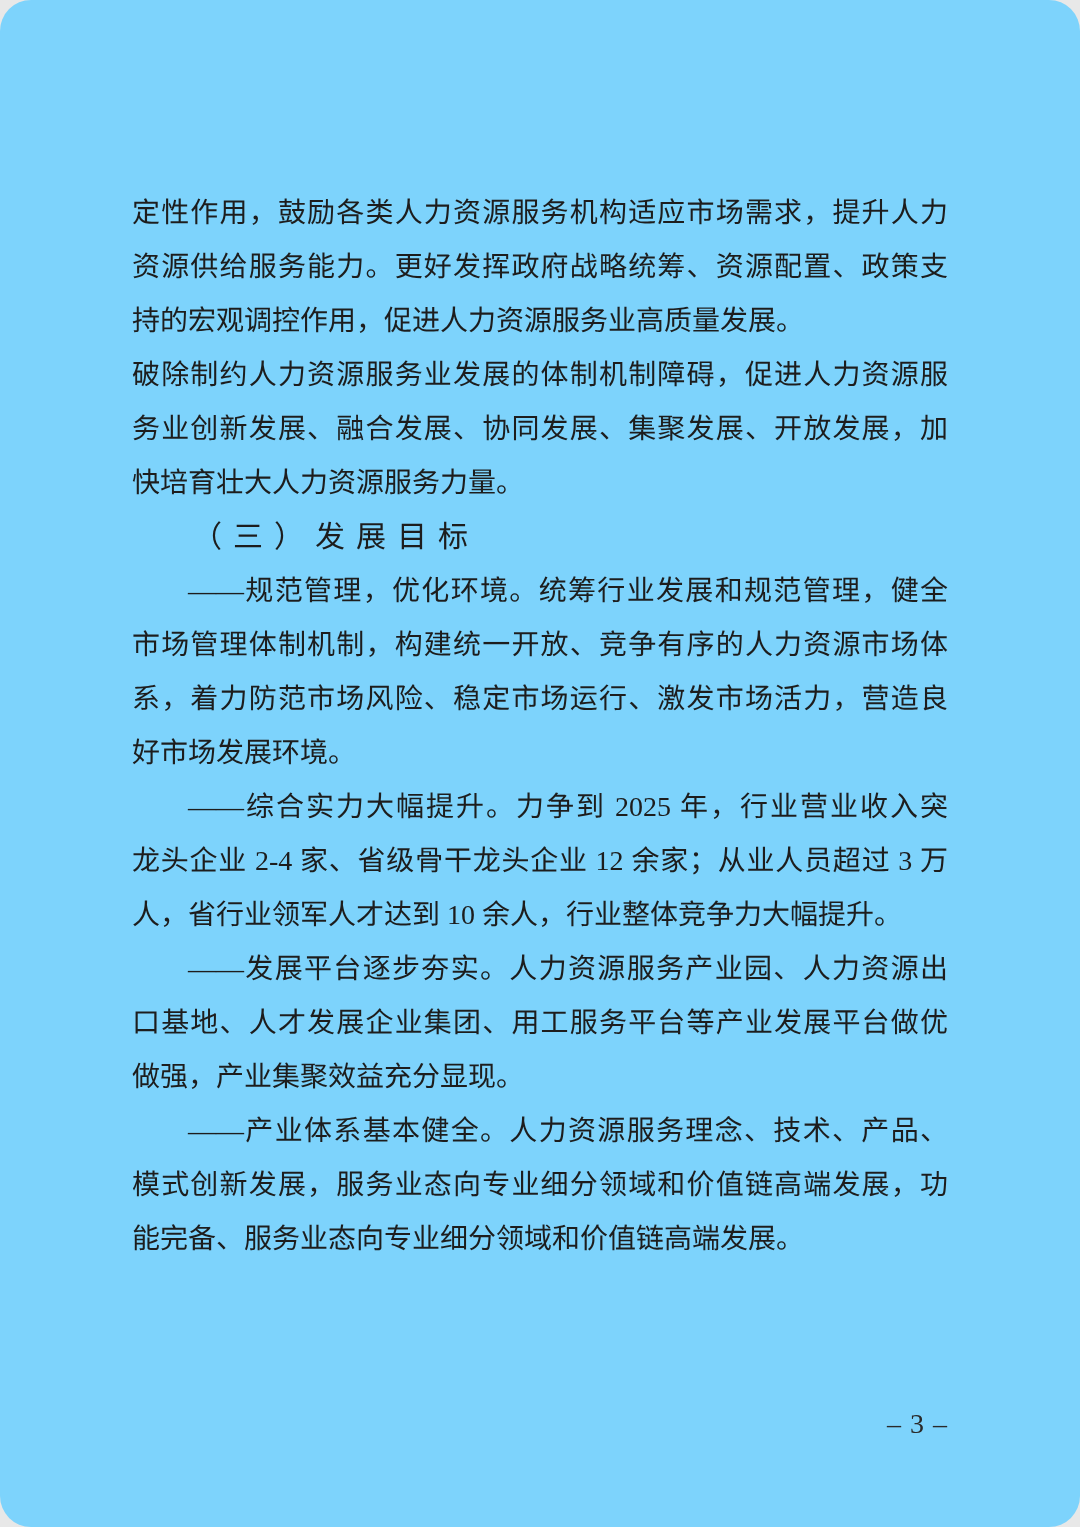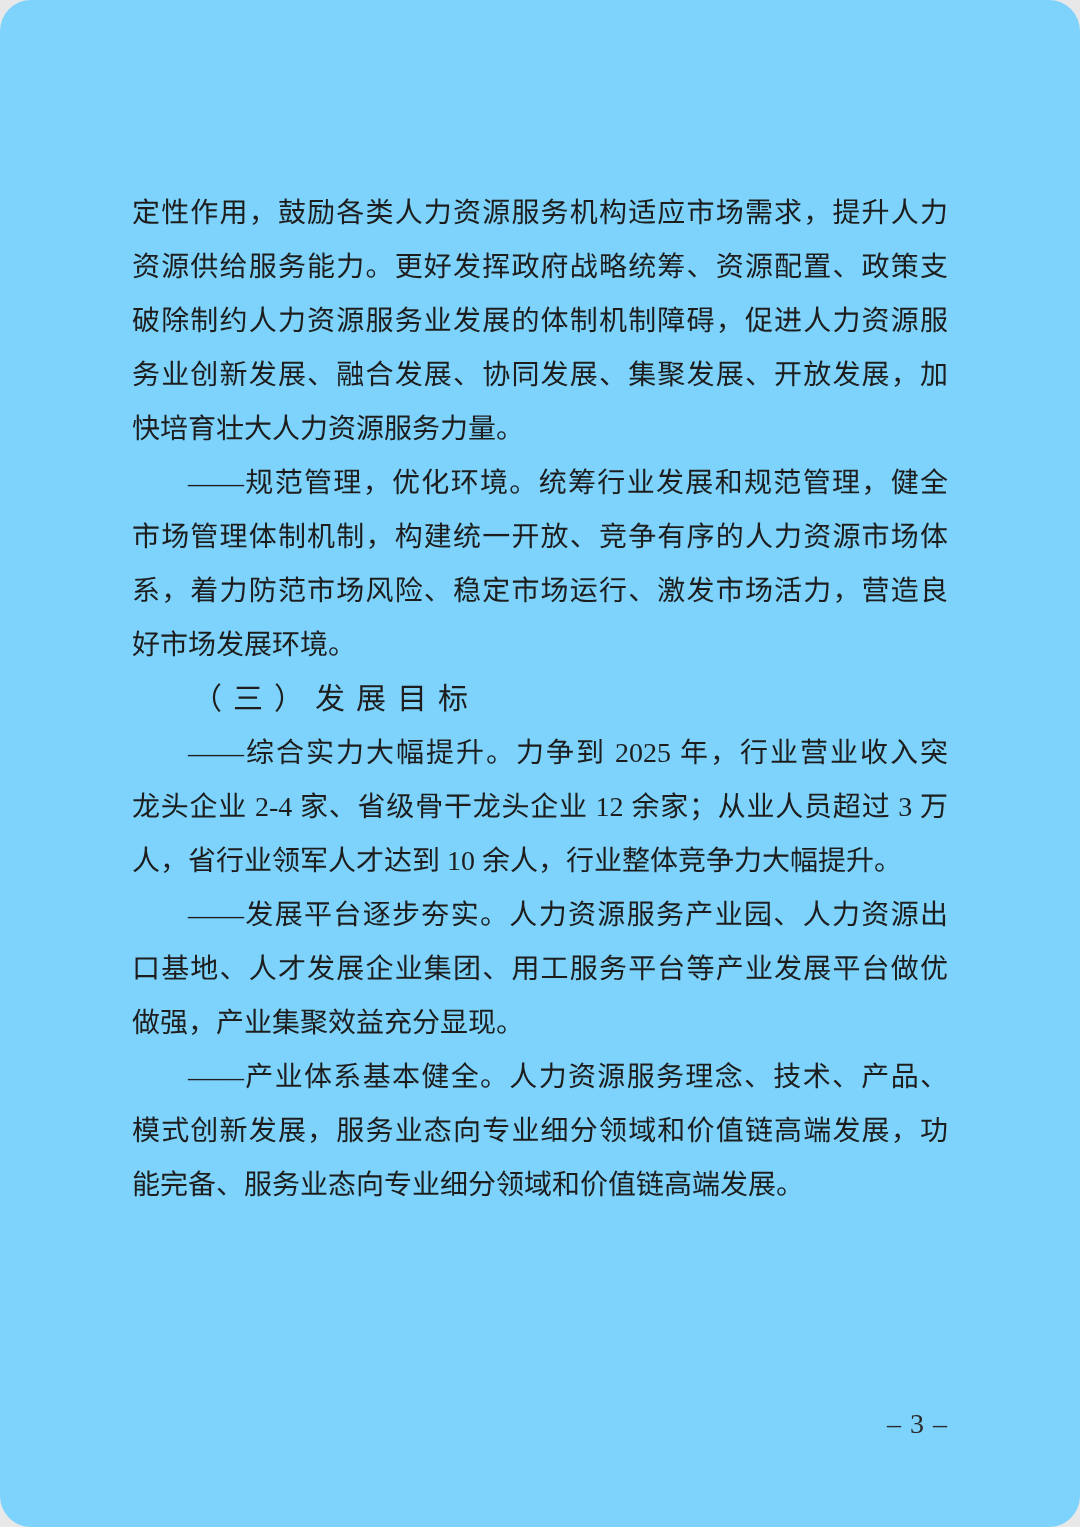--- a/index.html
+++ b/index.html
@@ -62,34 +62,35 @@
   }
 </style>
 </head>
 <body>
 
 <div class="page">
   <main class="content" id="document-content">
       <div class="para body">
         <div class="line first">定性作用，鼓励各类人力资源服务机构适应市场需求，提升人力</div>
         <div class="line">资源供给服务能力。更好发挥政府战略统筹、资源配置、政策支</div>
+        <div class="line para-last">持的宏观调控作用，促进人力资源服务业高质量发展。</div>
       </div>
       <div class="para body indent">
         <div class="line">破除制约人力资源服务业发展的体制机制障碍，促进人力资源服</div>
         <div class="line">务业创新发展、融合发展、协同发展、集聚发展、开放发展，加</div>
         <div class="line para-last">快培育壮大人力资源服务力量。</div>
       </div>
+      <div class="para heading indent">
+        <div class="line first para-last">（三）发展目标</div>
+      </div>
       <div class="para body indent">
         <div class="line first">——规范管理，优化环境。统筹行业发展和规范管理，健全</div>
         <div class="line">市场管理体制机制，构建统一开放、竞争有序的人力资源市场体</div>
         <div class="line">系，着力防范市场风险、稳定市场运行、激发市场活力，营造良</div>
         <div class="line para-last">好市场发展环境。</div>
-      </div>
-      <div class="para heading indent">
-        <div class="line first para-last">（三）发展目标</div>
       </div>
       <div class="para body indent">
         <div class="line first">——综合实力大幅提升。力争到 2025 年，行业营业收入突</div>
         <div class="line">龙头企业 2-4 家、省级骨干龙头企业 12 余家；从业人员超过 3 万</div>
         <div class="line para-last">人，省行业领军人才达到 10 余人，行业整体竞争力大幅提升。</div>
       </div>
       <div class="para body indent">
         <div class="line first">——发展平台逐步夯实。人力资源服务产业园、人力资源出</div>
         <div class="line">口基地、人才发展企业集团、用工服务平台等产业发展平台做优</div>
         <div class="line para-last">做强，产业集聚效益充分显现。</div>

